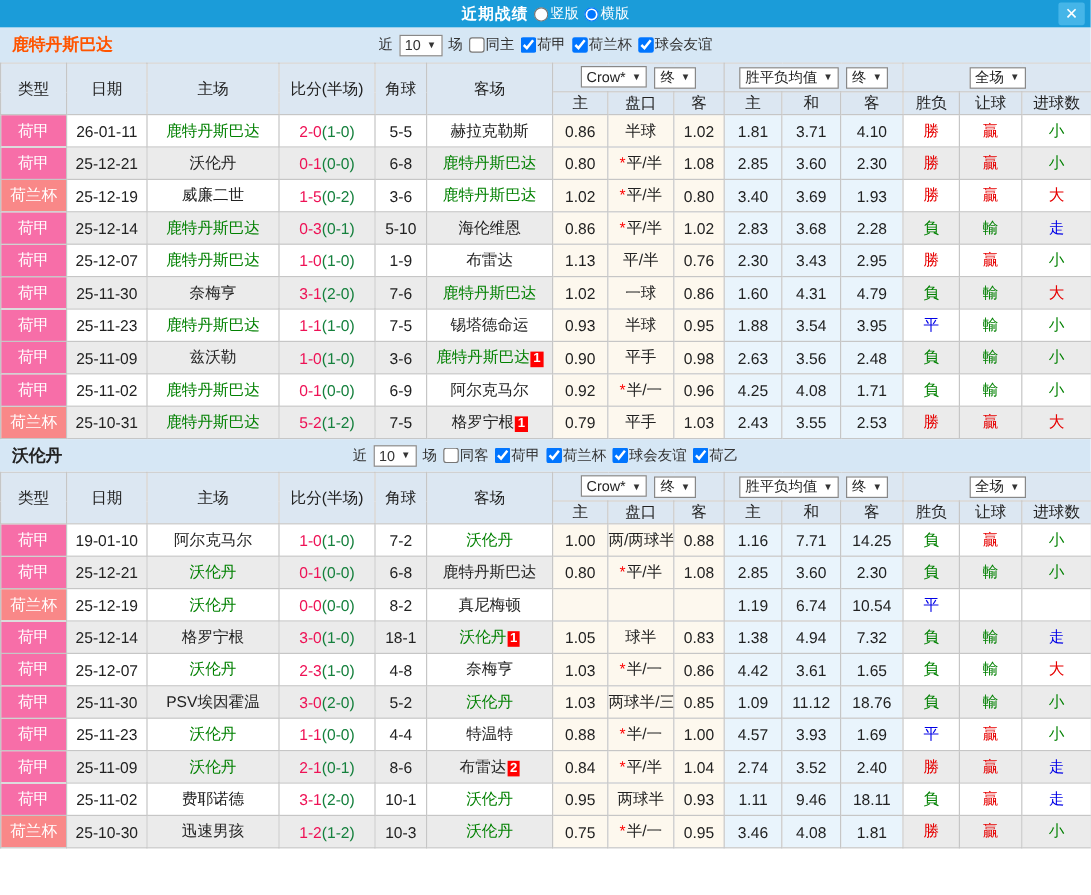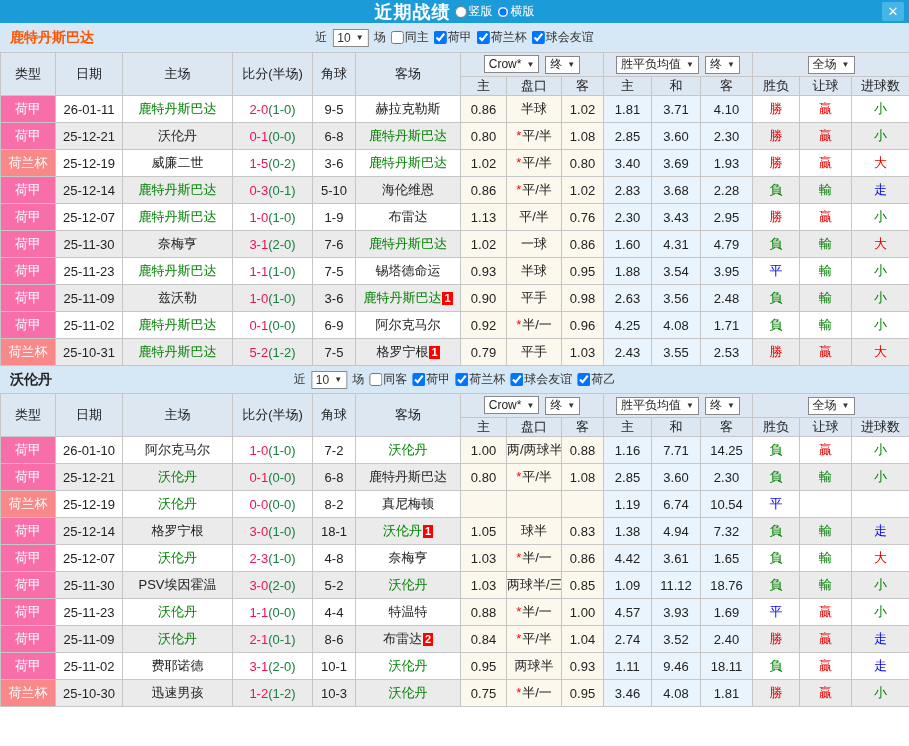--- a/index.html
+++ b/index.html
@@ -7,21 +7,21 @@
   body {
     width:909px; height:746px; overflow:hidden; background:#fff;
     font-family:"Liberation Sans","DejaVu Sans",sans-serif;
     font-size:13px; color:#222;
   }
   
   .titlebar {
     height:23px; background:#1b9cd9; color:#fff; position:relative;
     display:flex; align-items:center; justify-content:center; gap:4px;
   }
-  .titlebar .title { font-weight:bold; font-size:18px; letter-spacing:1px; }
+  .titlebar .title { font-weight:bold; font-size:13px; letter-spacing:1px; }
   .radio-lab { display:inline-flex; align-items:center; gap:2px; font-size:12px; color:#fff; }
   .radio-lab input { margin:0; width:12px; height:12px; }
   .close-btn {
     position:absolute; right:5px; top:2px; width:22px; height:19px;
     background:#45b5e8; color:#fff; font-weight:bold; text-align:center;
     line-height:19px; font-size:13px; border-radius:2px; cursor:default;
   }
   
   .teambar { height:29px; background:#d6e7f5; position:relative; }
   .teambar.second { height:27px; }
@@ -169,21 +169,21 @@
           <th>让球</th>
           <th>进球数</th>
         </tr>
       </thead>
       <tbody>
         <tr>
           <td class="t-league">荷甲</td>
           <td class="base">26-01-11</td>
           <td class="base"><span class="self">鹿特丹斯巴达</span></td>
           <td class="base"><span class="ft">2-0</span><span class="ht">(1-0)</span></td>
-          <td class="base">9-5</td>
+          <td class="base">5-5</td>
           <td class="base"><span class="">赫拉克勒斯</span></td>
           <td class="odds">0.86</td>
           <td class="odds"><span>半球</span></td>
           <td class="odds">1.02</td>
           <td class="avg">1.81</td>
           <td class="avg">3.71</td>
           <td class="avg">4.10</td>
           <td class="base res-win">勝</td>
           <td class="base res-hwin">贏</td>
           <td class="base res-small">小</td>
@@ -427,21 +427,21 @@
           <th>和</th>
           <th>客</th>
           <th>胜负</th>
           <th>让球</th>
           <th>进球数</th>
         </tr>
       </thead>
       <tbody>
         <tr>
           <td class="t-league">荷甲</td>
-          <td class="base">26-01-10</td>
+          <td class="base">19-01-10</td>
           <td class="base"><span class="">阿尔克马尔</span></td>
           <td class="base"><span class="ft">1-0</span><span class="ht">(1-0)</span></td>
           <td class="base">7-2</td>
           <td class="base"><span class="self">沃伦丹</span></td>
           <td class="odds">1.00</td>
           <td class="odds"><span>两/两球半</span></td>
           <td class="odds">0.88</td>
           <td class="avg">1.16</td>
           <td class="avg">7.71</td>
           <td class="avg">14.25</td>

